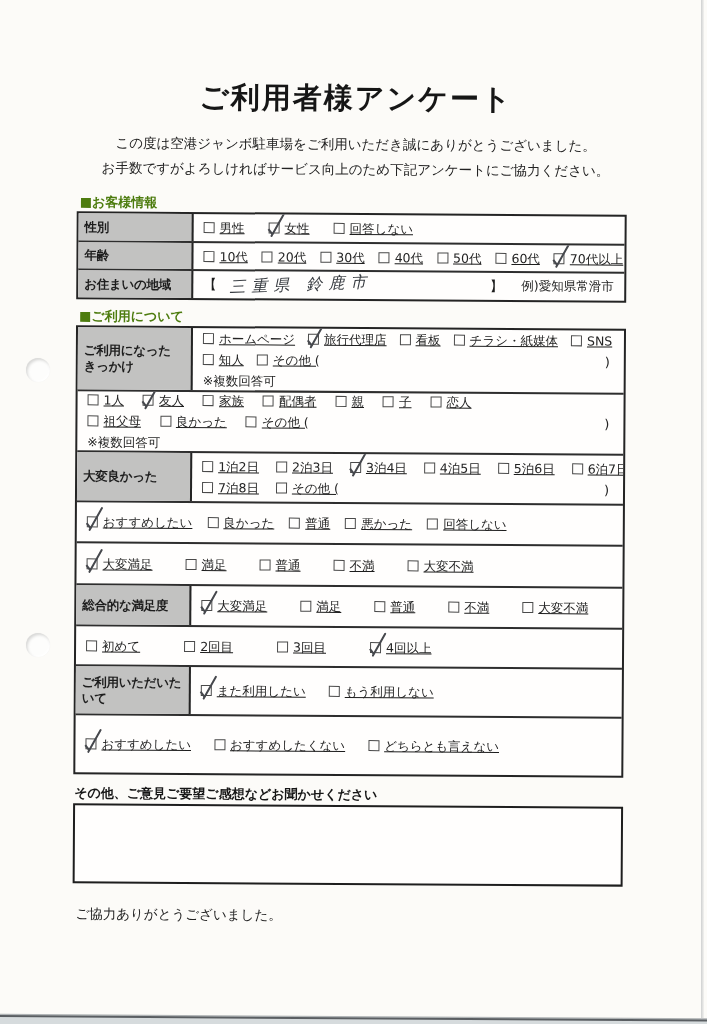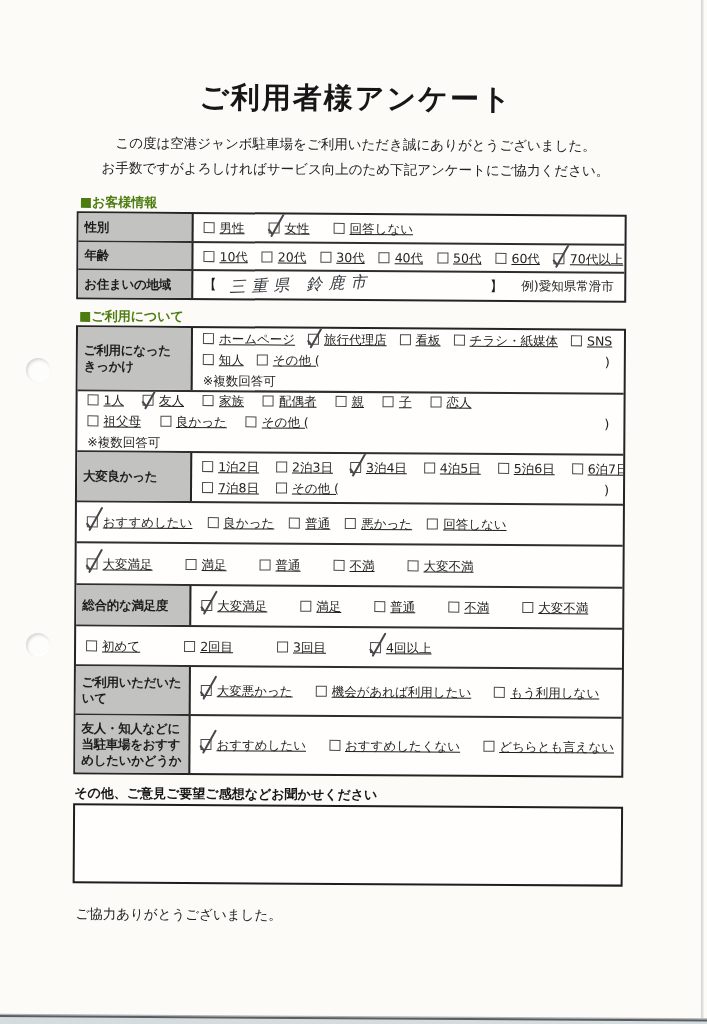--- a/index.html
+++ b/index.html
@@ -429,37 +429,30 @@
             </div>
         </div>
       </div>
       <div class="trow" style="height:49px">
         <div class="th">ご利用いただいた
 いて</div>
         <div class="td">
           <div class="opt-line">
               <span class="opt">
                 <span class="cb checked"></span>
-                <span class="opt-label">大変悪かった</span>
-              </span>
-              <span class="opt">
-                <span class="cb"></span>
-                <span class="opt-label">機会があれば利用したい</span>
+                <span class="opt-label">また利用したい</span>
               </span>
               <span class="opt">
                 <span class="cb"></span>
                 <span class="opt-label">もう利用しない</span>
               </span>
             </div>
         </div>
       </div>
       <div class="trow" style="height:57px">
-        <div class="th">友人・知人などに
-当駐車場をおすす
-めしたいかどうか</div>
         <div class="td">
           <div class="opt-line">
               <span class="opt">
                 <span class="cb checked"></span>
                 <span class="opt-label">おすすめしたい</span>
               </span>
               <span class="opt">
                 <span class="cb"></span>
                 <span class="opt-label">おすすめしたくない</span>
               </span>

